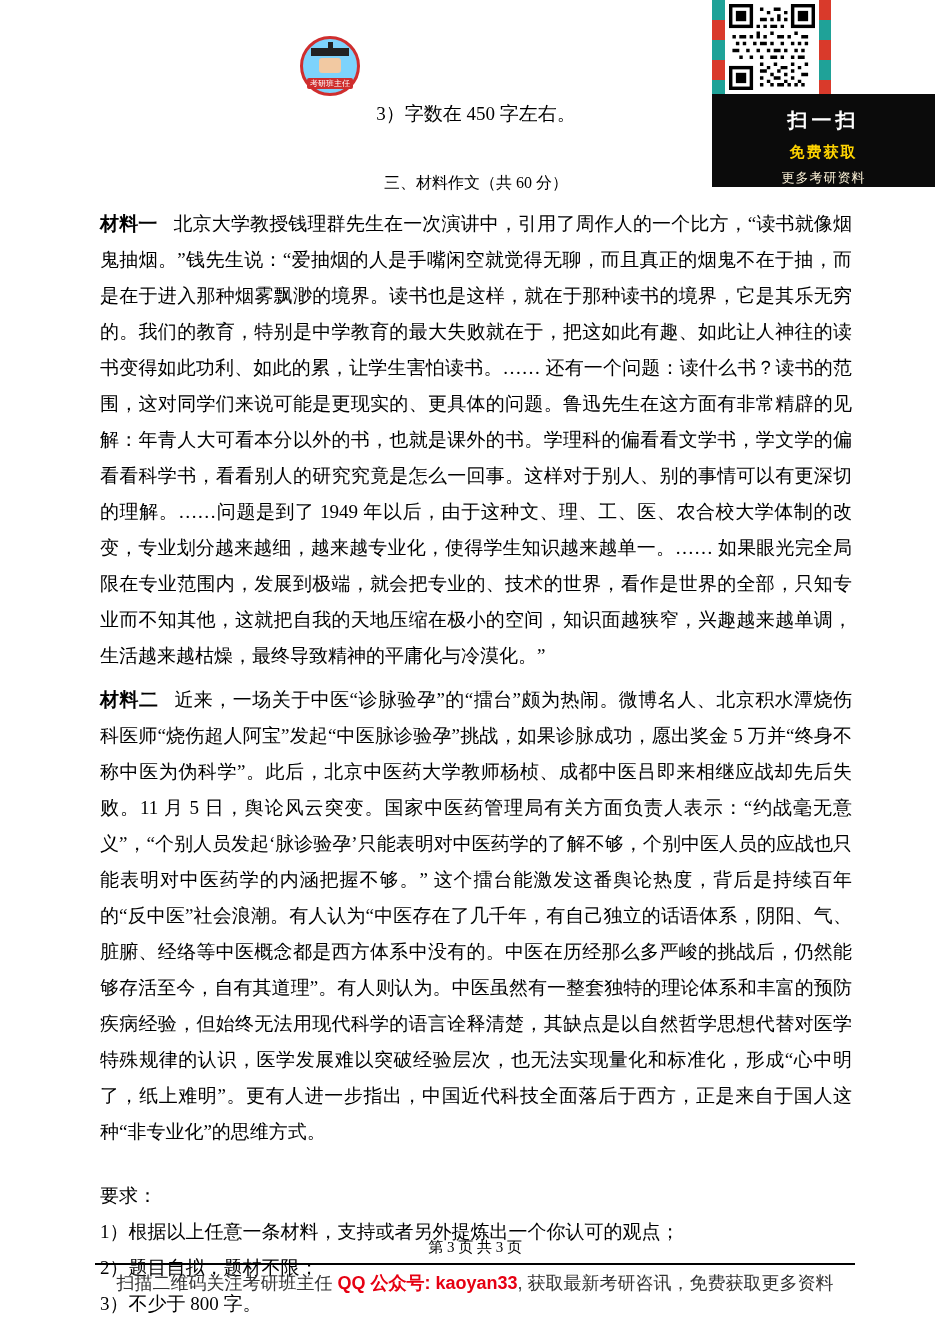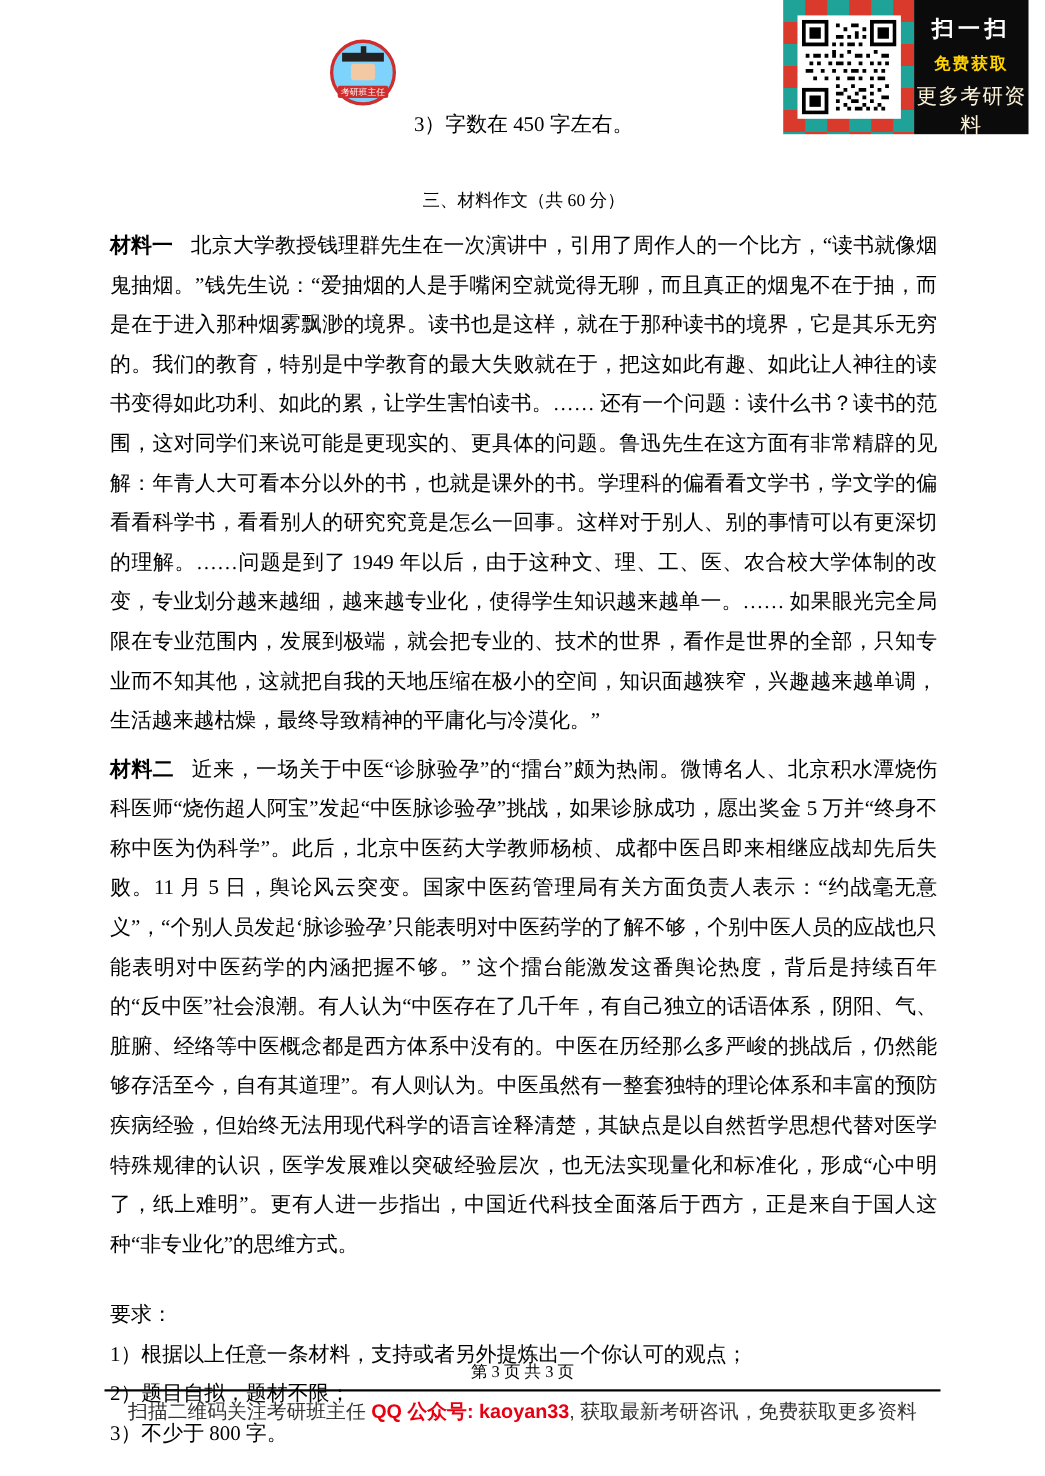--- a/index.html
+++ b/index.html
@@ -29,36 +29,36 @@
     background: #cf2e2e; color: #fff; font-size: 8px; line-height: 11px;
     padding: 0 3px; white-space: nowrap; border-radius: 2px;
     font-family: "Liberation Sans", sans-serif;
   }
   .slogan {
     position: absolute; left: 404px; top: 90px;
     color: #e60012; font-weight: bold; font-size: 17px;
     font-family: "Liberation Sans", sans-serif; white-space: nowrap;
   }
 
-  .qr-block { position: absolute; left: 712px; top: 0; width: 223px; height: 122px; display: flex; }
+  .qr-block { position: absolute; left: 712px; top: 0; width: 223px; height: 122px; display: flex; flex-direction: column; }
   .qr-left {
     width: 119px; height: 122px;
     background: repeating-conic-gradient(#d93a2b 0% 25%, #1fa298 25% 50%);
     background-size: 40px 40px;
     display: flex; align-items: center; justify-content: center;
   }
   .qr-white { width: 94px; height: 94px; background: #fff; padding: 4px; }
   .qr-white svg { display: block; width: 86px; height: 86px; }
   .qr-right {
     flex: 1; background: #0b0b0b; color: #fff; text-align: center; padding-top: 13px;
     font-family: "Liberation Sans", sans-serif;
   }
   .qr-scan { font-size: 20px; font-weight: bold; letter-spacing: 4px; color: #ffffff; }
   .qr-free { color: #ffd400; font-size: 15px; font-weight: bold; margin-top: 9px; letter-spacing: 2px; }
-  .qr-more { color: #fdf3d8; font-size: 19px; margin-top: 7px; letter-spacing: 1px; }
+  .qr-more { color: #fdf3d8; font-size: 13px; margin-top: 7px; letter-spacing: 1px; }
 
   
   .content {
     position: absolute; left: 100px; top: 96px; width: 752px;
     font-size: 19px; line-height: 36px; text-align: justify;
   }
   .prev-item { text-align: center; }
   .section-title { font-size: 16px; font-weight: normal; margin-top: 36px; line-height: 30px; text-align: center; }
   .material { margin-top: 8px; }
   .material + .material { }

